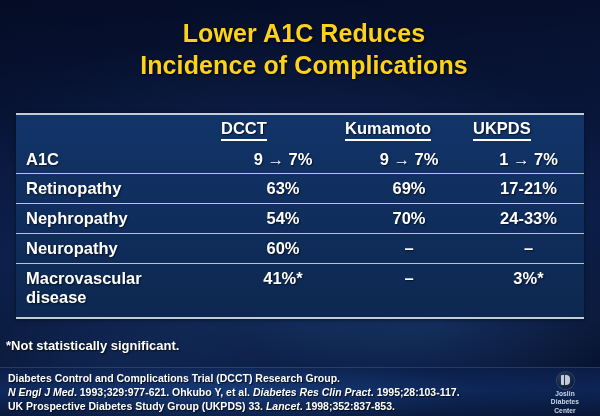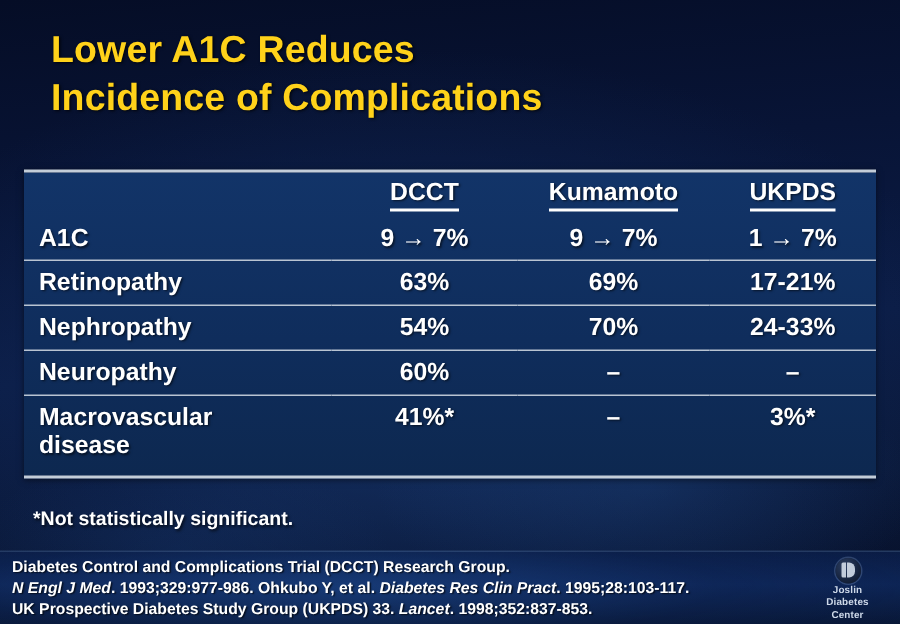--- a/index.html
+++ b/index.html
@@ -35,21 +35,21 @@
     left: 34px;
     top: 18px;
     width: 540px;
     color: #ffd21a;
     font-size: 25px;
     font-weight: bold;
     line-height: 1.26;
     letter-spacing: 0.1px;
     text-shadow: 1px 1px 2px rgba(0,0,0,0.75);
   }
-  .title-line { display: block; white-space: nowrap; }
+  .title-line { display: block; white-space: nowrap; text-align: center; }
 
   
   .table-wrap {
     position: absolute;
     left: 16px;
     top: 113px;
     width: 568px;
     border-top: 2px solid #c3cdd8;
     border-bottom: 2px solid #c3cdd8;
     background: linear-gradient(180deg, #123468 0%, #0f2d5c 55%, #0d2850 100%);
@@ -69,21 +69,21 @@
     color: #ffffff;
     font-size: 16.5px;
     font-weight: bold;
     text-shadow: 1px 1px 1.5px rgba(0,0,0,0.6);
     padding: 0;
     vertical-align: middle;
   }
   .hdr-row th {
     height: 30px;
     padding-top: 5px;
-    text-align: center;
+    text-align: left;
   }
   .hdr-row th.label-col { text-align: left; padding-left: 10px; }
   .hdr-text {
     display: inline-block;
     border-bottom: 2px solid #ffffff;
     padding-bottom: 1px;
     line-height: 1.1;
   }
 
   tr.drow td {
@@ -98,21 +98,21 @@
   }
   tr.a1c td { border-top: none; height: 28px; }
   tr.tall td { height: 48px; vertical-align: top; padding-top: 5px; }
   tr.tall td.label-col { line-height: 1.18; }
 
   .lbl2 { display: block; }
 
   
   .footnote {
     position: absolute;
-    left: 22px;
+    left: 6px;
     top: 338px;
     color: #ffffff;
     font-size: 13px;
     font-weight: bold;
     text-shadow: 1px 1px 2px rgba(0,0,0,0.7);
   }
 
   
   .footer-band {
     position: absolute;
@@ -240,21 +240,21 @@
         </tr>
       </tbody>
     </table>
   </div>
 
   <div class="footnote">*Not statistically significant.</div>
 
   <div class="footer-band">
     <div class="citations">
       <span class="cite-line">Diabetes Control and Complications Trial (DCCT) Research Group.</span>
-      <span class="cite-line"><i>N Engl J Med</i><span>. 1993;329:977-986. Ohkubo Y, et al. </span><i>Diabetes Res Clin Pract</i><span>. 1995;28:103-117.</span></span>
+      <span class="cite-line"><i>N Engl J Med</i><span>. 1993;329:977-621. Ohkubo Y, et al. </span><i>Diabetes Res Clin Pract</i><span>. 1995;28:103-117.</span></span>
       <span class="cite-line"><span>UK Prospective Diabetes Study Group (UKPDS) 33. </span><i>Lancet</i><span>. 1998;352:837-853.</span></span>
     </div>
 
     <div class="logo">
       <div class="logo-mark"></div>
       <div class="logo-text">
         <span>Joslin</span>
         <span>Diabetes</span>
         <span>Center</span>
       </div>

